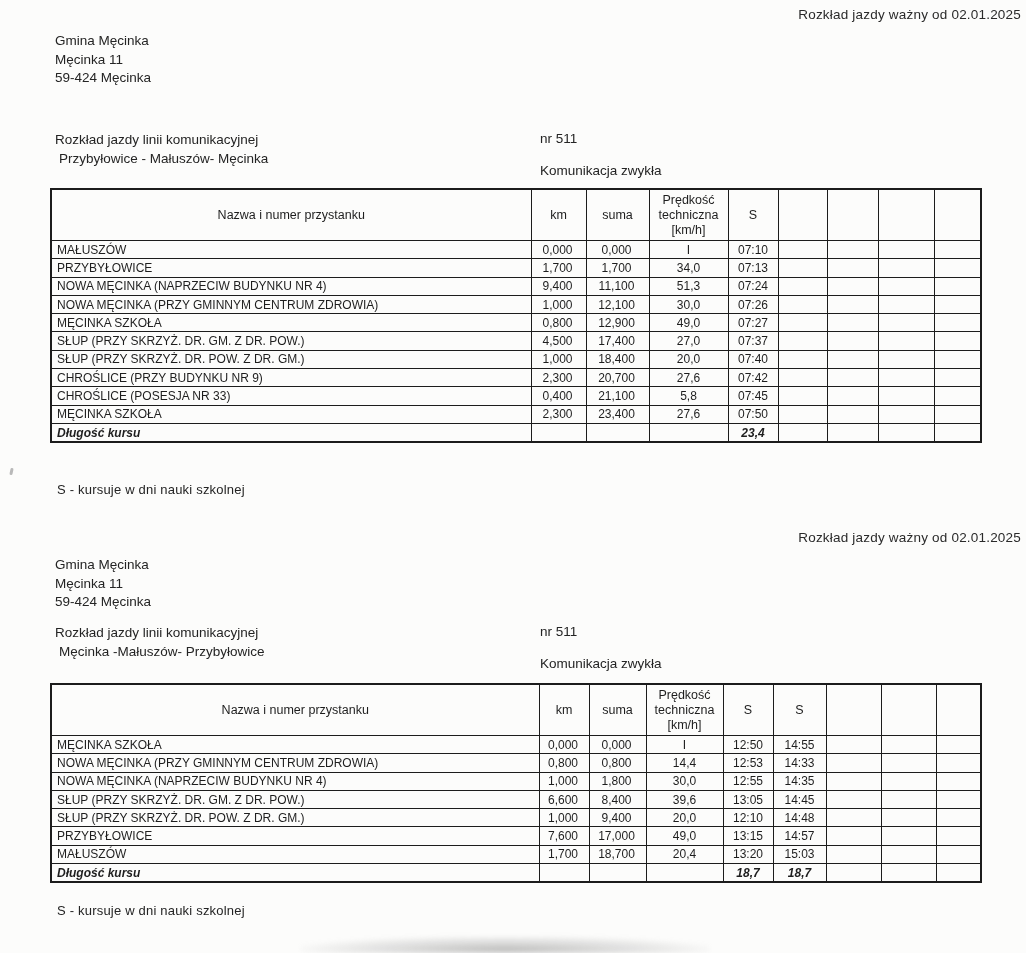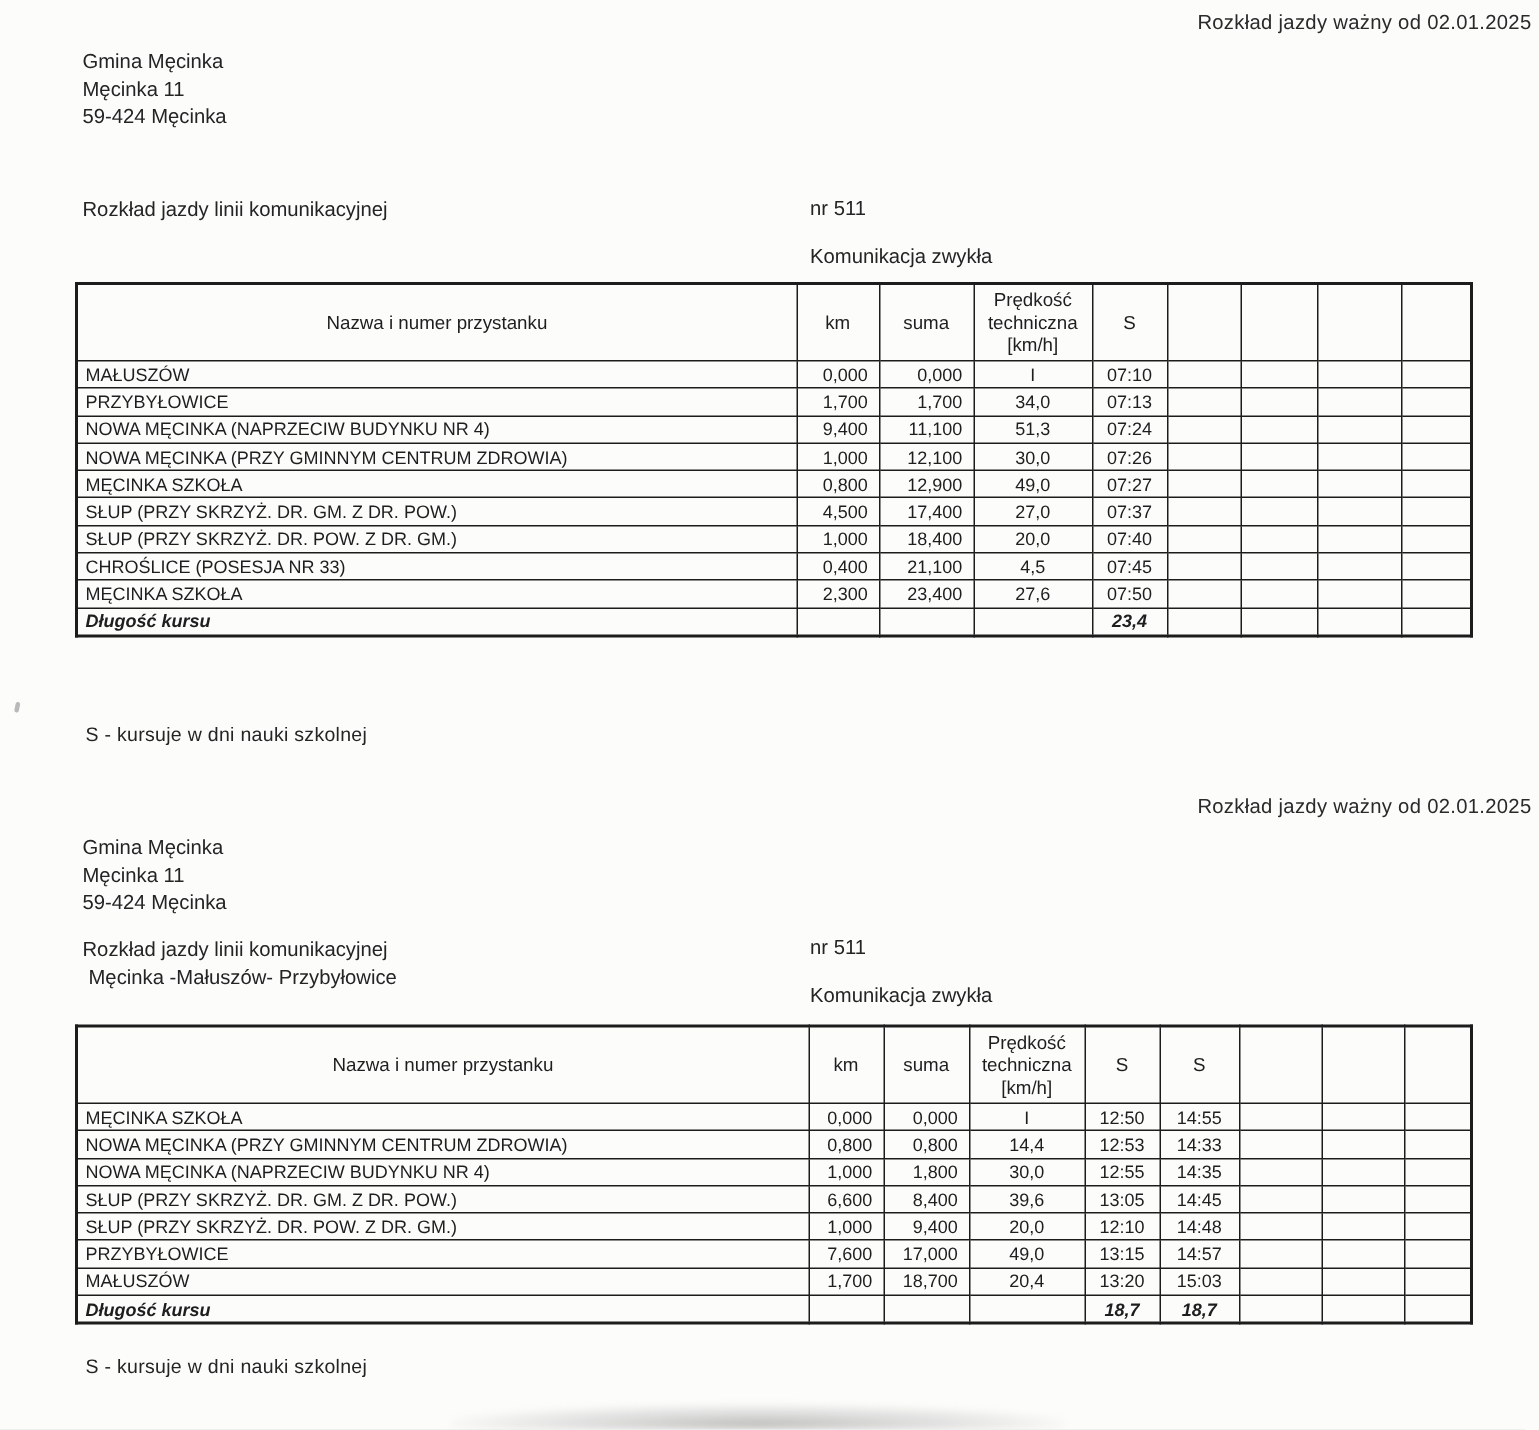--- a/index.html
+++ b/index.html
@@ -49,21 +49,21 @@
     white-space:pre-line; line-height:15px; padding:0 2px;
     overflow:hidden;
   }
   table.tt td {
     height:17.3px; padding:0 5px;
     text-align:center; vertical-align:middle;
     white-space:nowrap; overflow:hidden;
     line-height:14px;
   }
   table.tt td:first-child { text-align:left; padding-left:5px; }
-  table.tt td:nth-child(2), table.tt td:nth-child(3) { text-align:right; padding-right:7px; }
+  table.tt td:nth-child(2), table.tt td:nth-child(3) { padding-right:7px; }
   table.tt tr.row-italic td { font-style:italic; font-weight:bold;margin-left:35px; }
   .footnote { position:absolute; left:57px; font-size:13px; letter-spacing:.2px; }
   .footnote.s1 { top:482px; }
   .footnote.s2 { top:903px; }
   .speck {
     position:absolute; left:10px; top:468px; width:3px; height:7px;
     background:#b9b9b9; border-radius:2px; transform:rotate(12deg);
   }
   .smudge {
     position:absolute; left:300px; top:936px; width:410px; height:17px;
@@ -79,20 +79,21 @@
   <div class="valid-note s1">Rozkład jazdy ważny od 02.01.2025</div>
 
   <div class="addr s1">
     <div>Gmina Męcinka</div>
     <div>Męcinka 11</div>
     <div>59-424 Męcinka</div>
   </div>
 
   <div class="title-block s1">
     <div>Rozkład jazdy linii komunikacyjnej</div>
+    <div class="route">Przybyłowice - Małuszów- Męcinka</div>
   </div>
 
   <div class="lineno-block s1">
     <span>nr 511</span>
     <span>Komunikacja zwykła</span>
   </div>
 
   <table class="tt s1">
     <colgroup>
       <col style="width:480px">
@@ -192,24 +193,35 @@
           <td>1,000</td>
           <td>18,400</td>
           <td>20,0</td>
           <td>07:40</td>
           <td></td>
           <td></td>
           <td></td>
           <td></td>
         </tr>
         <tr>
+          <td>CHROŚLICE (PRZY BUDYNKU NR 9)</td>
+          <td>2,300</td>
+          <td>20,700</td>
+          <td>27,6</td>
+          <td>07:42</td>
+          <td></td>
+          <td></td>
+          <td></td>
+          <td></td>
+        </tr>
+        <tr>
           <td>CHROŚLICE (POSESJA NR 33)</td>
           <td>0,400</td>
           <td>21,100</td>
-          <td>4,5</td>
+          <td>5,8</td>
           <td>07:45</td>
           <td></td>
           <td></td>
           <td></td>
           <td></td>
         </tr>
         <tr>
           <td>MĘCINKA SZKOŁA</td>
           <td>2,300</td>
           <td>23,400</td>

